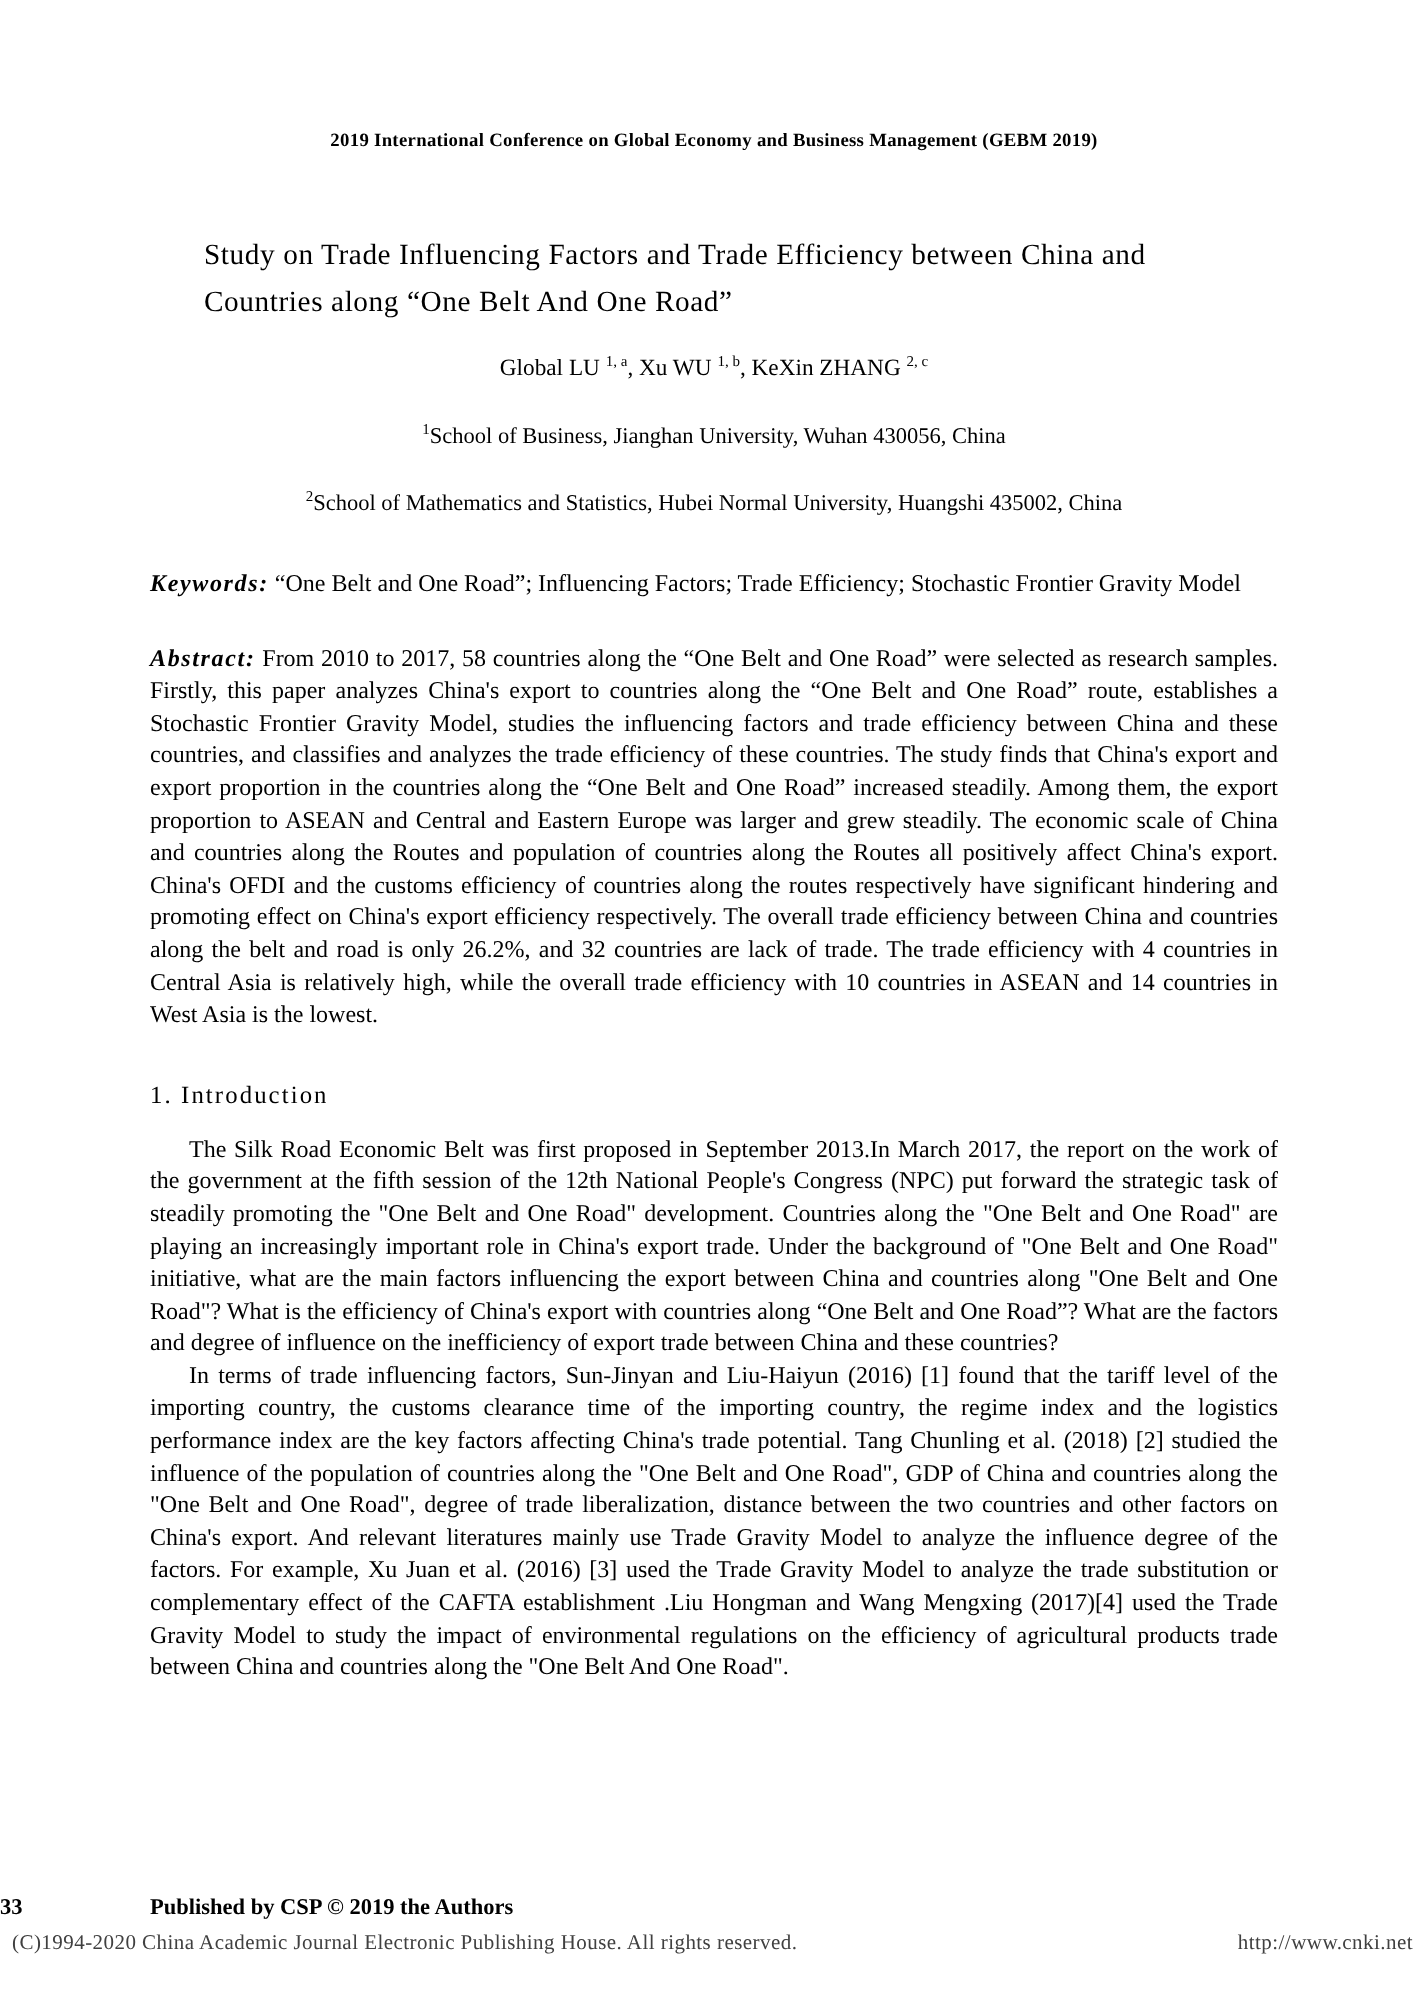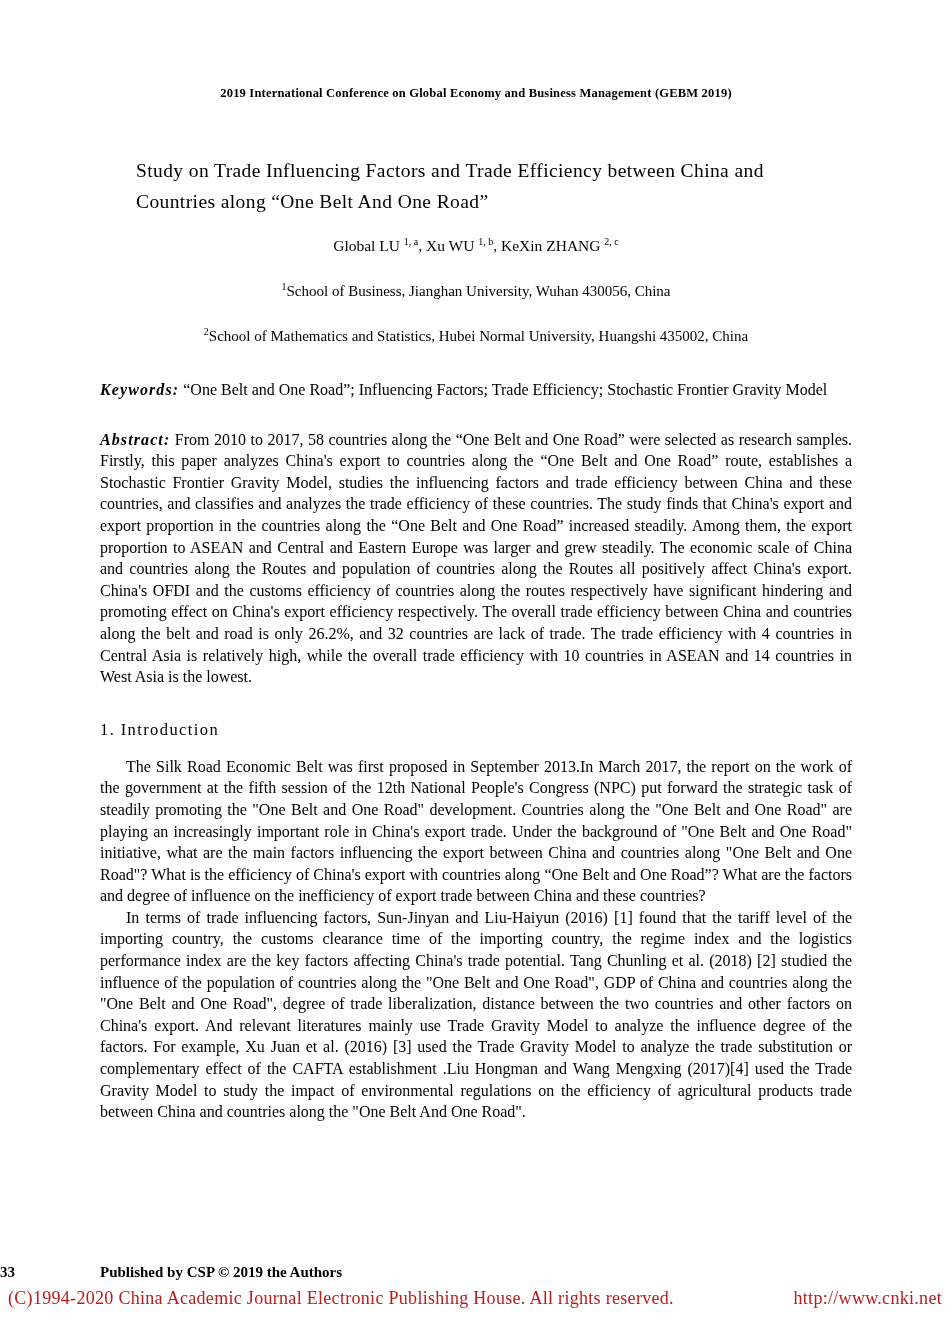--- a/index.html
+++ b/index.html
@@ -92,22 +92,22 @@
     text-align: left;
   }
   .watermark {
     position: absolute;
     left: 8px;
     right: 10px;
     top: 1288px;
     display: flex;
     justify-content: space-between;
     align-items: baseline;
-    color: #b91c1c;
-    font-size: 18px;
+    color: #404040;
+    font-size: 14px;
     letter-spacing: 0.3px;
     white-space: nowrap;
   }
 </style>
 </head>
 <body>
 
 <div class="page">
   <div class="content">
 

